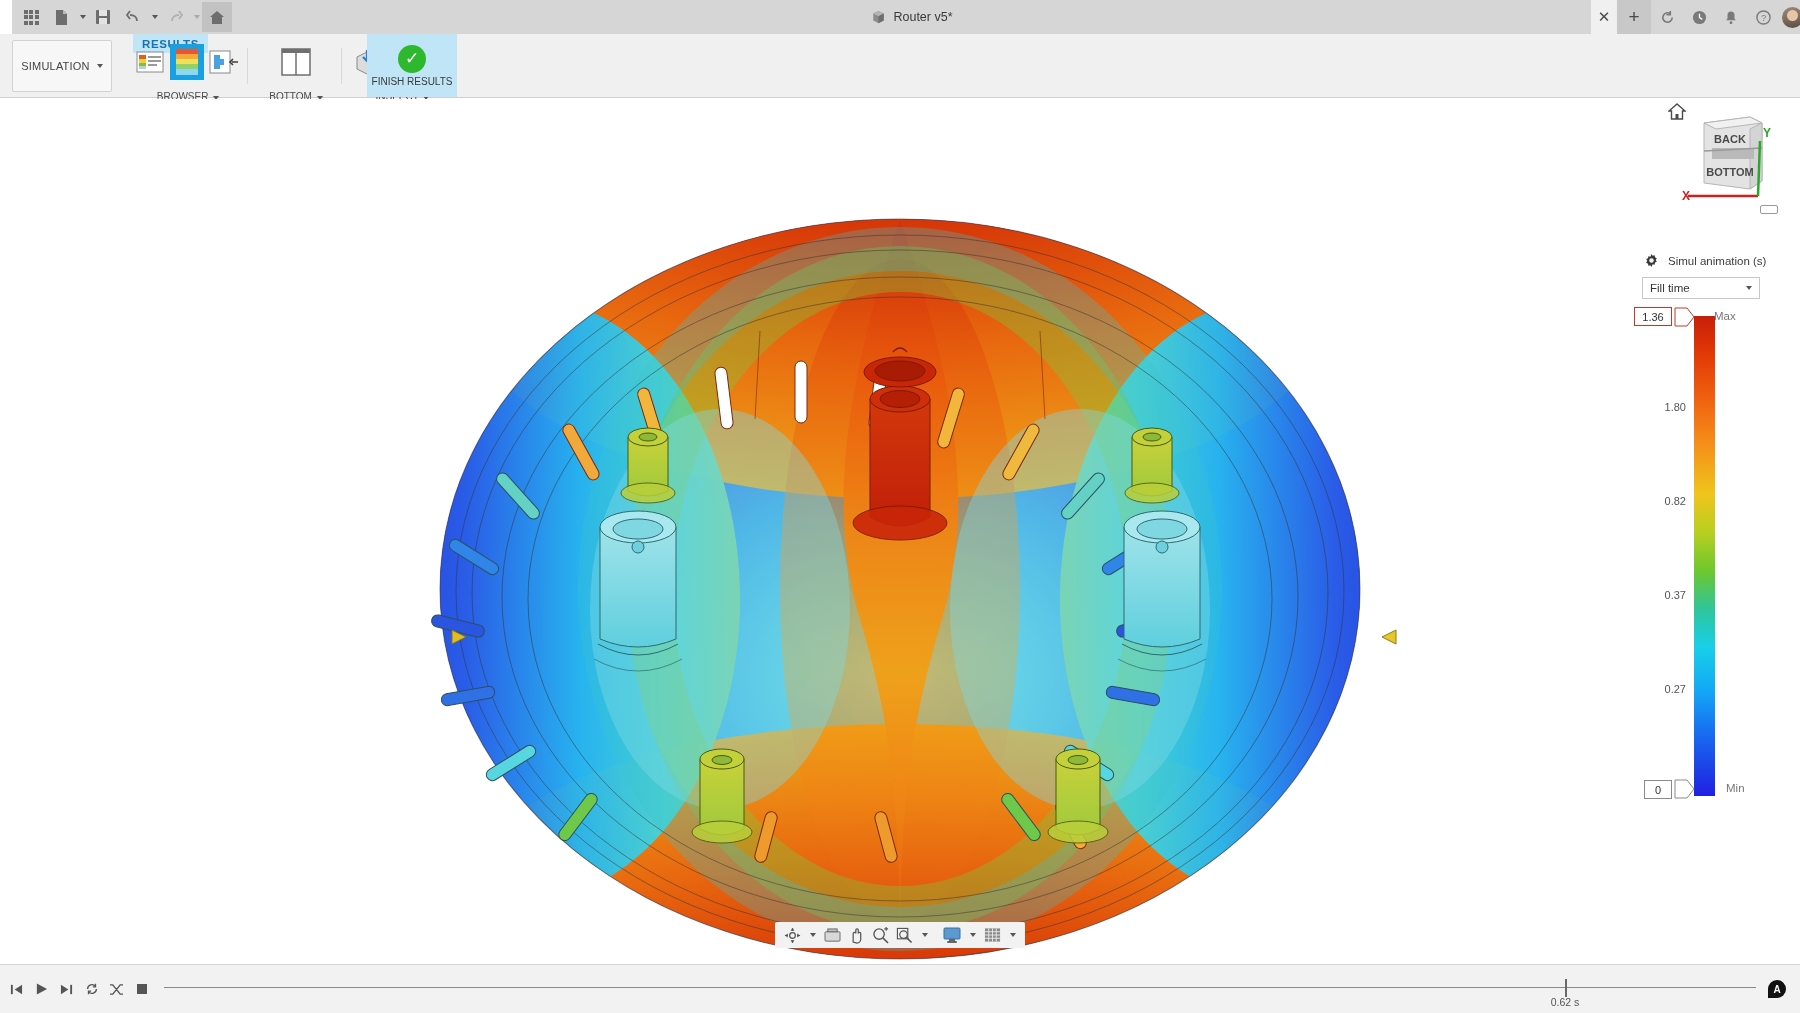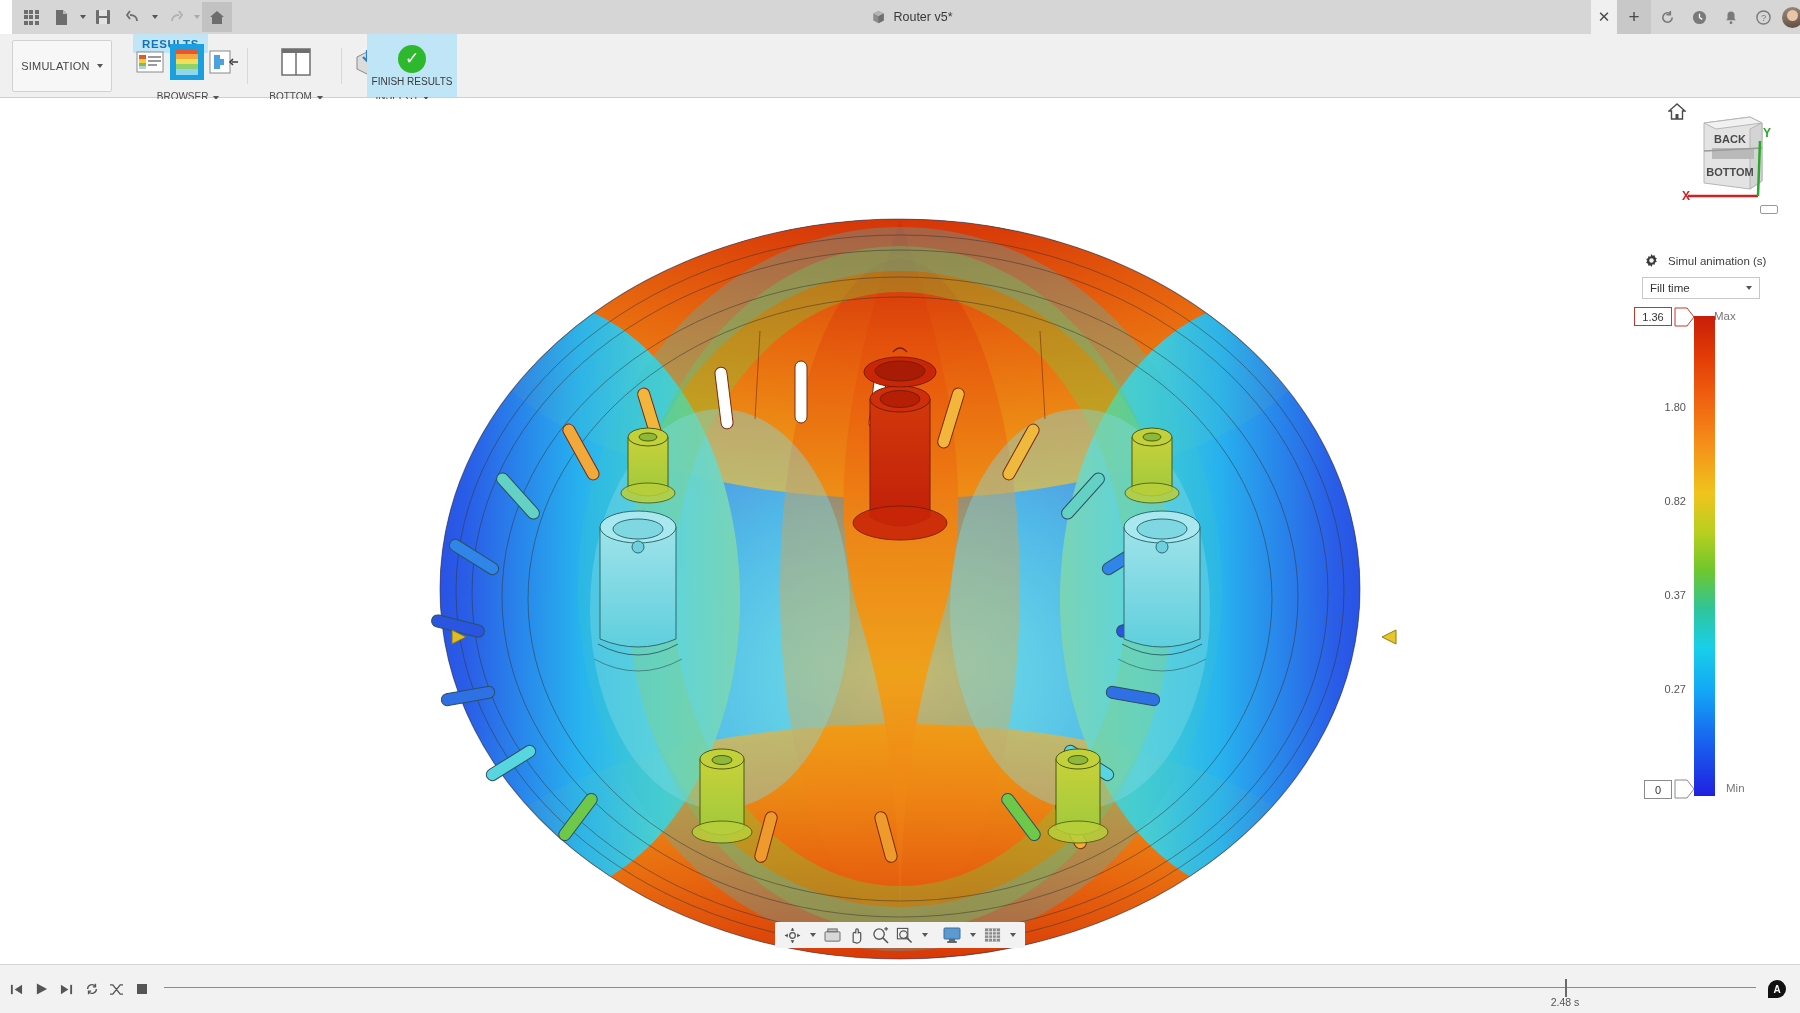--- a/index.html
+++ b/index.html
@@ -846,19 +846,19 @@
     </div>
     <div class="tl-btn">
       <svg width="12" height="12" viewBox="0 0 12 12">
           <rect x="1" y="1" width="10" height="10" fill="#555"></rect>
         </svg>
     </div>
 
     <div class="tl-track">
       <div class="tl-line"></div>
       <div class="tl-handle" style="left:88%"></div>
-      <div class="tl-time" style="left:88%">2.48 s</div>
+      <div class="tl-time" style="left:88%">0.62 s</div>
     </div>
 
     <div class="autodesk-mark">A</div>
   </div>
 
 </div>
 
 </body></html>

